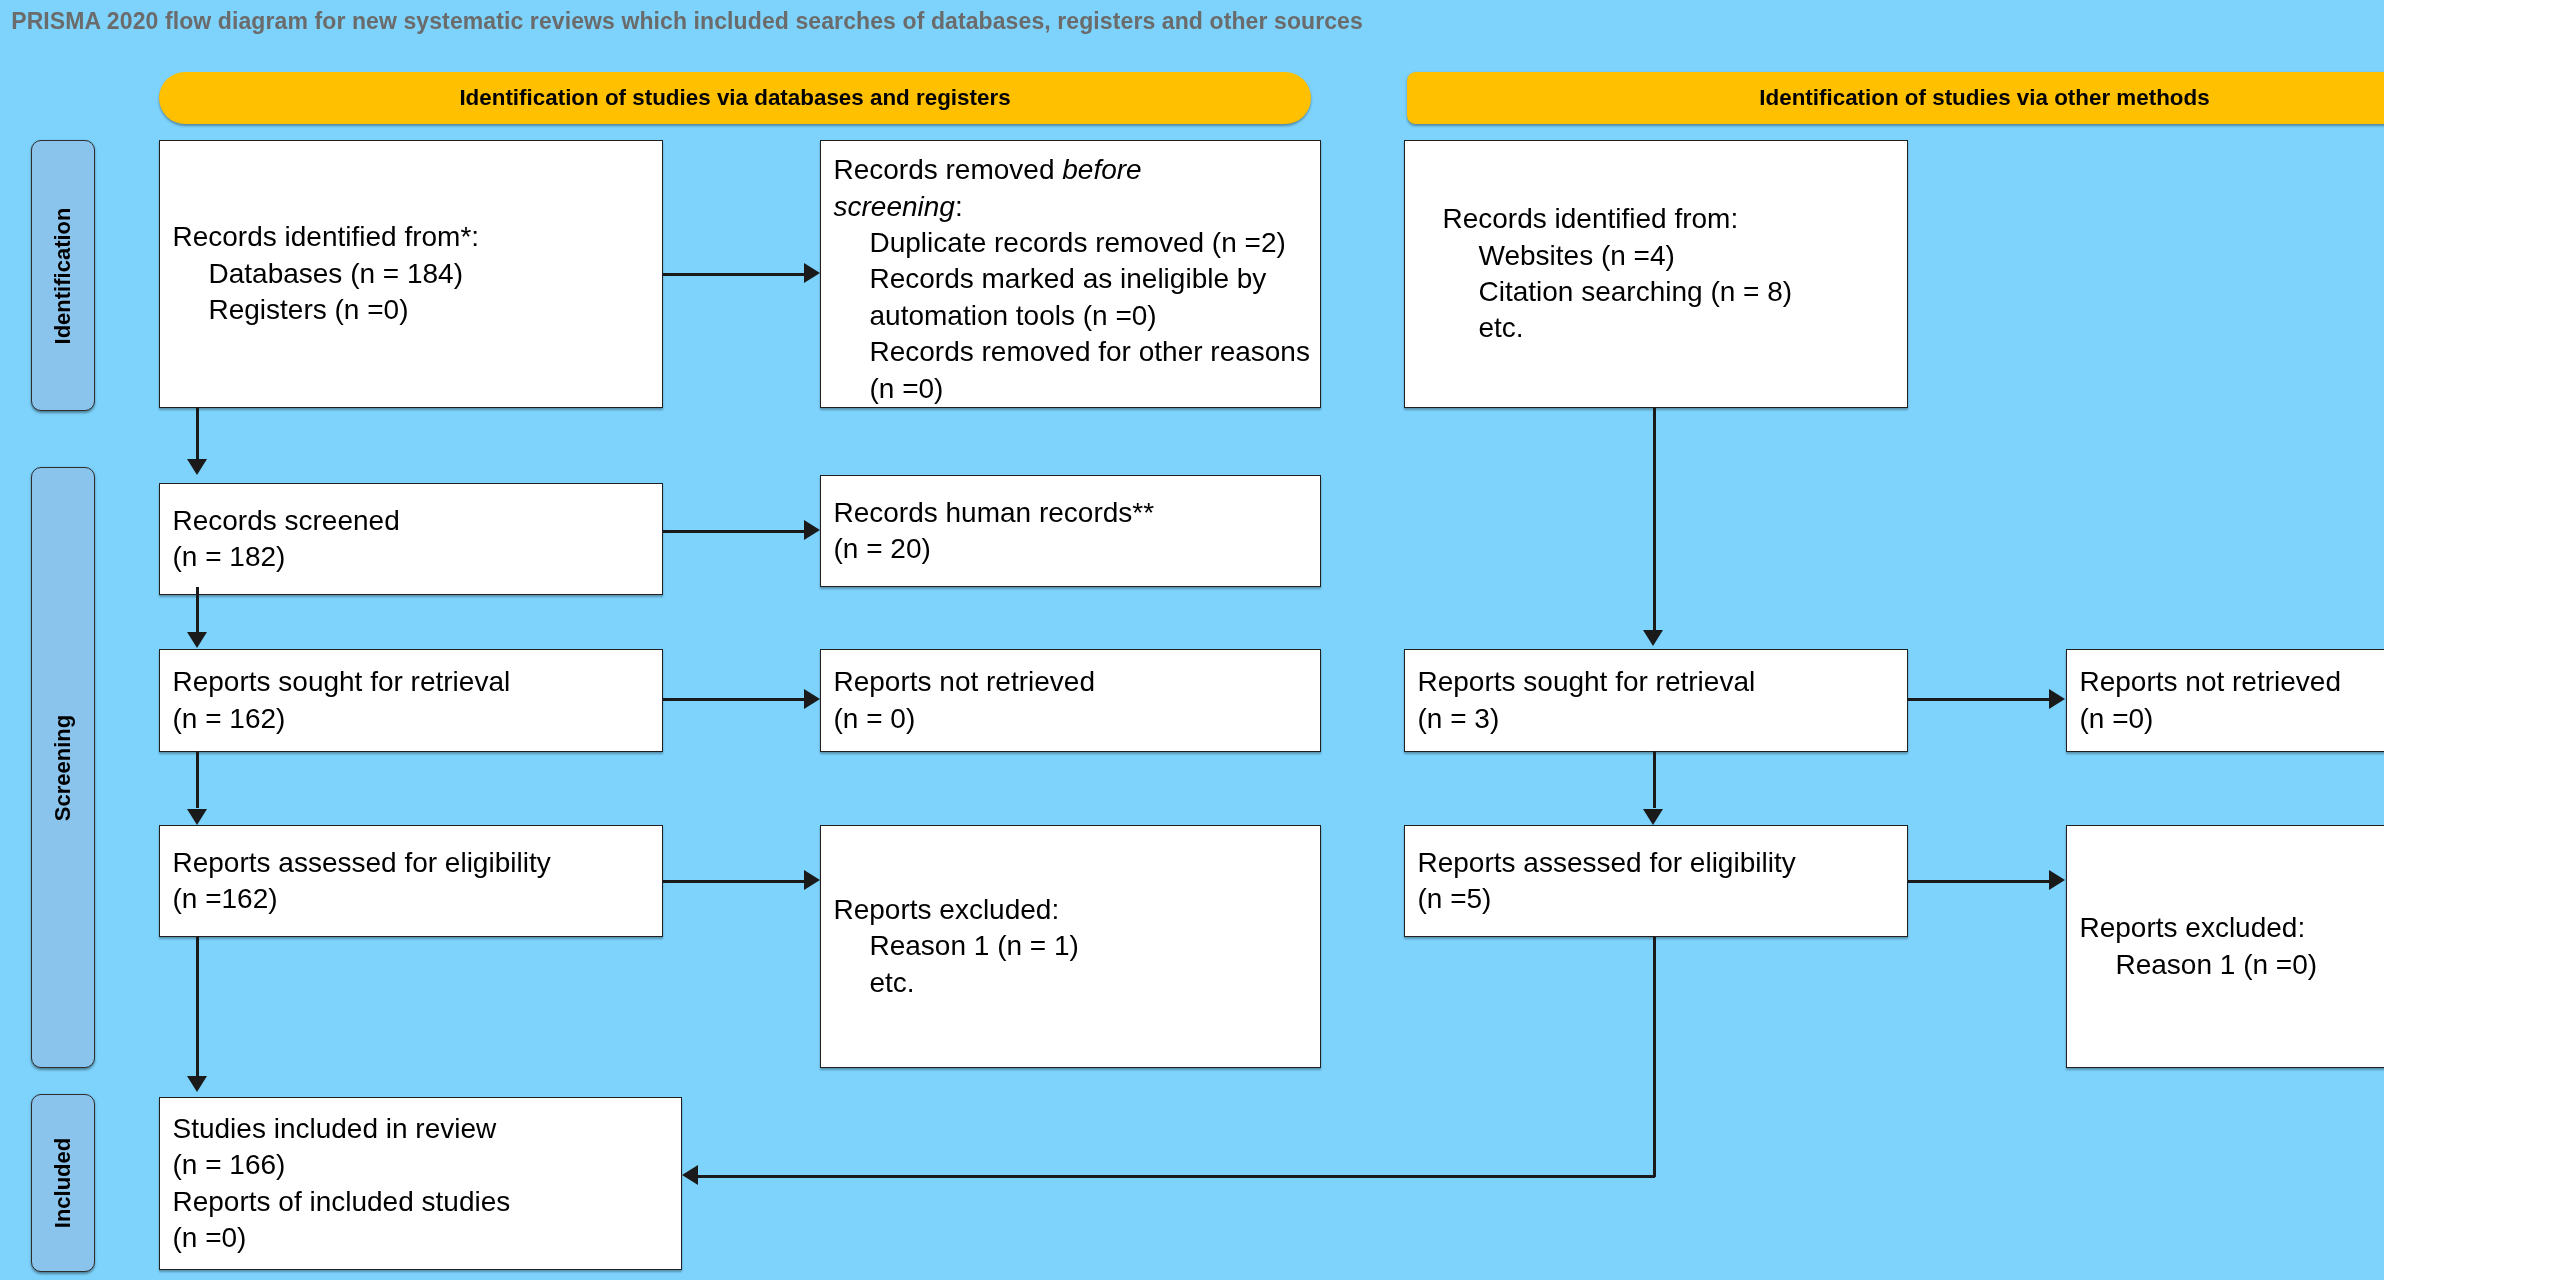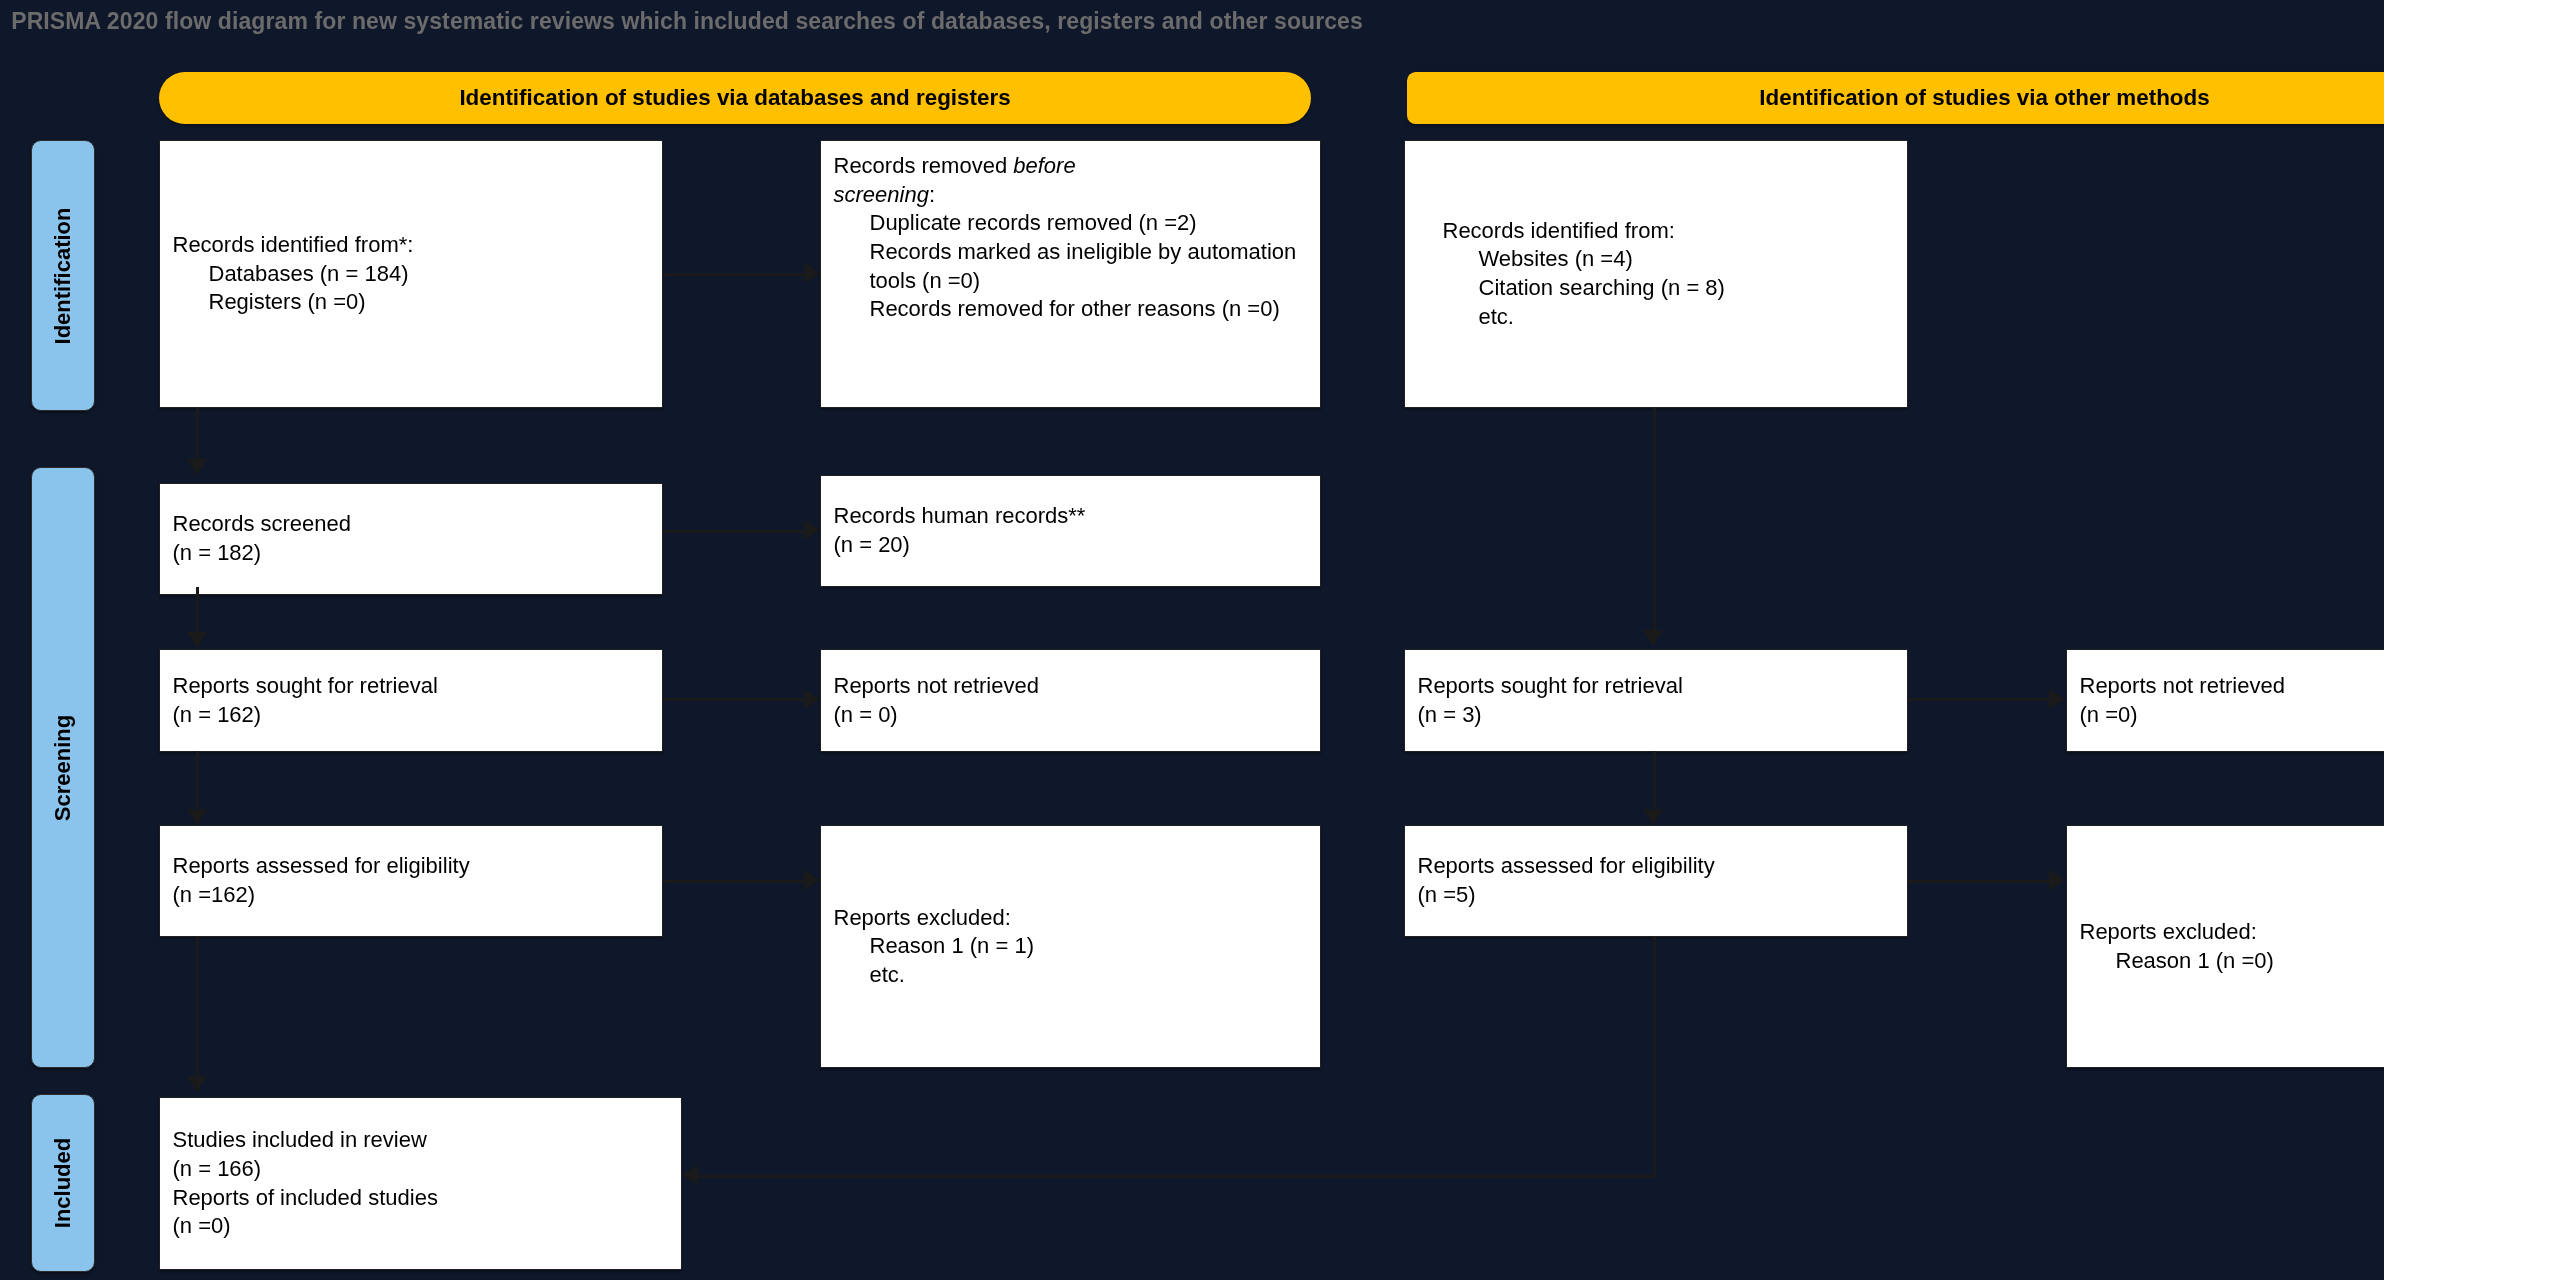--- a/index.html
+++ b/index.html
@@ -7,21 +7,21 @@
     padding: 0;
     background: #ffffff;
   }
   body {
     font-family: "Liberation Sans", sans-serif;
   }
   #stage {
     position: relative;
     width: 2384px;
     height: 1281px;
-    background: #0f172a;
+    background: #7dd3fc;
     overflow: hidden;
   }
 
   
   .page-title {
     position: absolute;
     left: 11.2px;
     top: 7.5px;
     font-size: 23px;
     font-weight: bold;
@@ -68,21 +68,21 @@
     position: absolute;
     background: #ffffff;
     border: 1.9px solid #202020;
     box-sizing: border-box;
     display: flex;
     align-items: center;
     box-shadow: 0 1.9px 1.9px rgba(0,0,0,0.30);
   }
   .flow-box .box-text {
     padding: 0 10px 0 12.5px;
-    font-size: 22px;
+    font-size: 28px;
     line-height: 1.30;
     color: #000000;
     width: 100%;
   }
   .flow-box .box-text .ln {
     display: block;
     white-space: pre;
   }
   .flow-box .box-text .ln.ind {
     padding-left: 36px;

